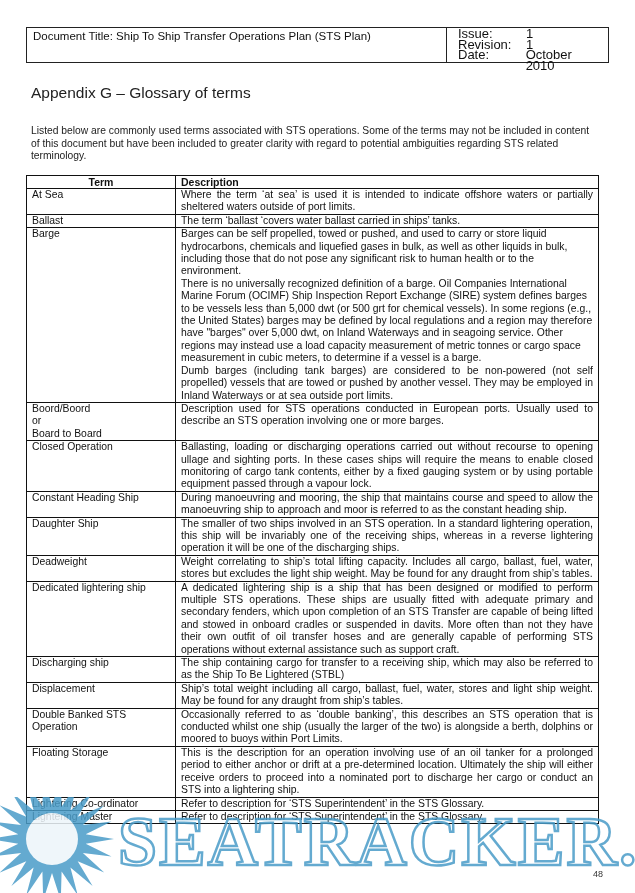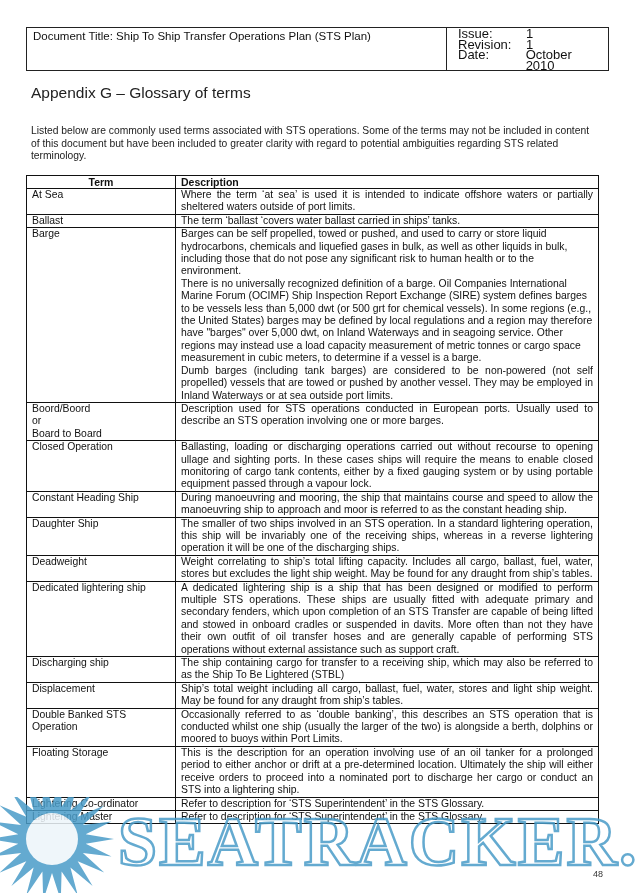--- a/index.html
+++ b/index.html
@@ -1,21 +1,21 @@
 <!DOCTYPE html>
 <html><head>
 <meta charset="utf-8">
 <style>
   html, body { margin: 0; padding: 0; }
   body {
     width: 635px; height: 893px; background: #ffffff; position: relative; overflow: hidden;
     font-family: "Liberation Sans", sans-serif; color: #111;
   }
   .header-box {
-    position: absolute; left: 26px; top: 27px; width: 583px; height: 44px;
+    position: absolute; left: 26px; top: 27px; width: 583px; height: 36px;
     border: 1px solid #222; border-bottom: 1px solid #222; box-sizing: border-box;
     display: flex;
   }
   .header-left { flex: 1; padding: 2px 6px; font-size: 11.5px; line-height: 13.5px; border-right: 1px solid #222; }
   .header-right { width: 146px; padding: 1px 4px; font-size: 13px; line-height: 10.5px; margin-left: 7px; }
   .hr-row { display: flex; }
   .hr-label { width: 68px; }
   .title {
     position: absolute; left: 31px; top: 84px; font-size: 15.5px; color: #222;
   }

